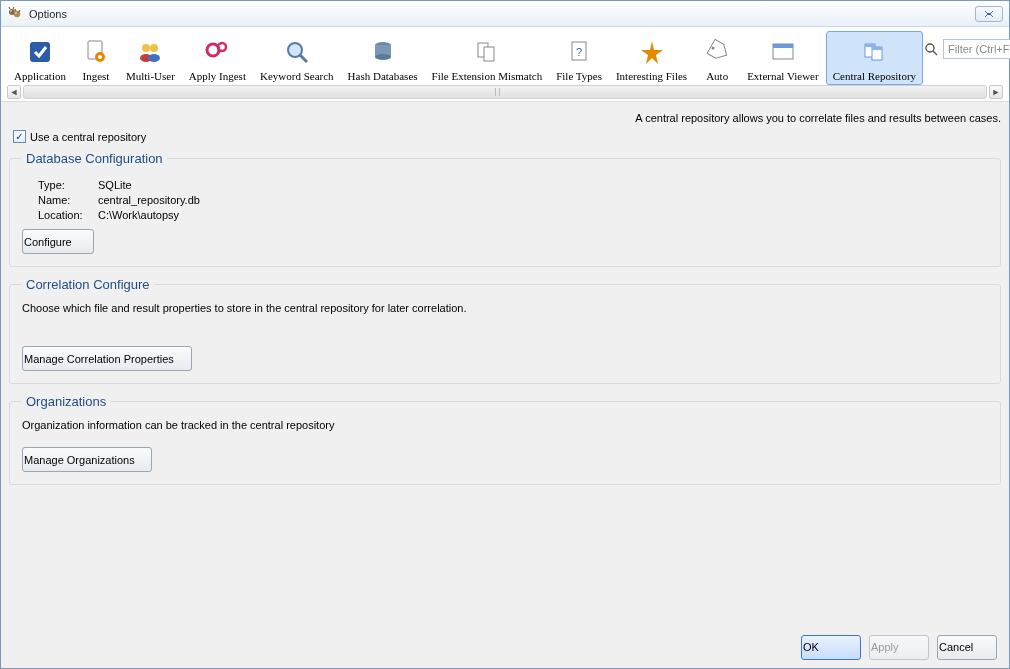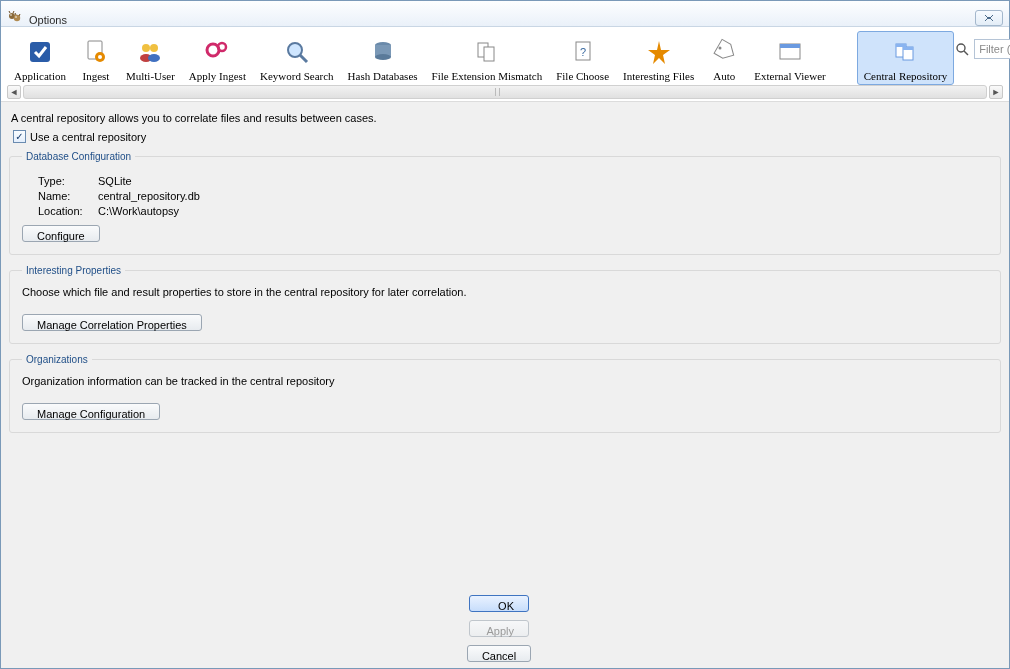--- a/index.html
+++ b/index.html
@@ -17,21 +17,21 @@
     border: 1px solid #7a99b8;
     background: #fff;
     display: flex;
     flex-direction: column;
   }
   .titlebar {
     height: 26px;
     background: linear-gradient(#fdfeff, #eaf1f9);
     border-bottom: 1px solid #c9d6e4;
     display: flex;
-    align-items: flex-end;
+    align-items: center;
     padding: 0 6px;
   }
   .titlebar-icon {
     width: 16px; height: 16px; margin-right: 6px;
     display:flex; align-items:center; justify-content:center;
   }
   .titlebar-title { flex: 1; color: #2a2a2a; }
   .titlebar-close {
     width: 28px; height: 16px;
     border: 1px solid #a3b7cc;
@@ -56,21 +56,20 @@
     flex-direction: column;
     align-items: center;
     padding: 4px 6px 2px 6px;
     border: 1px solid transparent;
     border-radius: 3px;
     cursor: default;
   }
   .tool-item.selected {
     background: #cfe3fb;
     border: 1px solid #7da9e0;
-    margin-left: 24px;
   }
   .tool-icon {
     width: 32px; height: 32px;
     display:flex; align-items:center; justify-content:center;
     margin-bottom: 2px;
   }
   .tool-label { white-space: nowrap; font-family: Liberation Serif, serif; }
   .toolbar-right {
     display:flex; align-items:center; gap:4px;
     padding-top: 8px;
@@ -119,75 +118,75 @@
 
   .content {
     flex:1;
     background:#f0f0f0;
     border-top:1px solid #dcdcdc;
     padding: 8px;
     overflow:auto;
   }
   .intro-text {
     margin: 2px 0 6px 2px;
+    text-align: right;
   }
   .checkbox-row {
     display:flex; align-items:center; gap:4px; margin: 0 0 8px 4px;
   }
   .checkbox {
     width:13px;height:13px;border:1px solid #6a8bb0;background:linear-gradient(#fafdff,#e3eefc);
     display:flex;align-items:center;justify-content:center;font-size:10px;line-height:1;
     color:#153a6a;
   }
   fieldset.groupbox {
     border:1px solid #d9d9d9;
     border-radius:3px;
     margin: 0 0 10px 0;
     padding: 10px 12px 12px 12px;
     background:#f0f0f0;
   }
   fieldset.groupbox > legend {
     padding: 0 4px;
     color:#1f4e87;
-    font-size:10px;
+    font-size:13px;
   }
   .kv-row { display:flex; margin: 3px 16px; }
   .kv-key { width:60px; }
   .kv-val { }
   .btn {
     display:inline-block;
     min-width: 72px;
-    height: 17px;
-    padding: 0 14px;
+    height: 25px;
+    padding: 0 1px;
     border:1px solid #9ba6b2;
     border-radius:3px;
     background: linear-gradient(#fafbfc,#e7ebef);
     font: inherit;
     cursor: default;
     line-height:20px;
-    text-align:right;
+    text-align:left;
   }
   .btn.primary {
     border-color:#3f74c1;
     background: linear-gradient(#e9f2ff,#c7ddfb);
   }
   .btn.disabled {
     color:#9a9a9a;
     border-color:#c0c6cc;
     background: linear-gradient(#f6f7f8,#eceef0);
   }
   .footer {
     height: 36px;
     background:#f0f0f0;
     display:flex;
     justify-content:flex-end;
     align-items:center;
     gap:8px;
     padding: 0 12px 6px 0;
-    flex-direction: column;
   }
 </style>
 </head>
 <body>
 
 <div class="window">
 
   <div class="titlebar">
     <span class="titlebar-icon">
       <svg width="16" height="16" viewBox="0 0 16 16">
@@ -275,21 +274,21 @@
           </span>
           <span class="tool-label">File Extension Mismatch</span>
         </div>
         <div class="tool-item">
           <span class="tool-icon">
             <svg width="28" height="28" viewBox="0 0 28 28">
               <rect x="7" y="4" width="14" height="18" fill="#fff" stroke="#888"></rect>
               <text x="14" y="18" text-anchor="middle" font-size="11" fill="#3a6aa0">?</text>
             </svg>
           </span>
-          <span class="tool-label">File Choose</span>
+          <span class="tool-label">File Types</span>
         </div>
         <div class="tool-item">
           <span class="tool-icon">
             <svg width="28" height="28" viewBox="0 0 28 28">
               <path d="M14 3 L16 12 L25 12 L18 17 L20 26 L14 20 L8 26 L10 17 L3 12 L12 12 Z" fill="#e58a00"></path>
             </svg>
           </span>
           <span class="tool-label">Interesting Files</span>
         </div>
         <div class="tool-item">
@@ -363,32 +362,32 @@
       <div class="kv-row">
         <span class="kv-key">Location:</span>
         <span class="kv-val">C:\Work\autopsy</span>
       </div>
       <div style="margin-top:8px;">
         <button class="btn">Configure</button>
       </div>
     </fieldset>
 
     <fieldset class="groupbox">
-      <legend>Interesting Properties</legend>
+      <legend>Correlation Configure</legend>
       <div>Choose which file and result properties to store in the central repository for later correlation.</div>
-      <div style="margin-top:16px;">
+      <div style="margin-top:32px;">
         <button class="btn" style="min-width:170px;">Manage Correlation Properties</button>
       </div>
     </fieldset>
 
     <fieldset class="groupbox">
       <legend>Organizations</legend>
       <div>Organization information can be tracked in the central repository</div>
       <div style="margin-top:16px;">
-        <button class="btn" style="min-width:130px;">Manage Configuration</button>
+        <button class="btn" style="min-width:130px;">Manage Organizations</button>
       </div>
     </fieldset>
 
   </div>
 
   <div class="footer">
     <button class="btn primary" style="min-width:60px;">OK</button>
     <button class="btn disabled" style="min-width:60px;">Apply</button>
     <button class="btn" style="min-width:60px;">Cancel</button>
   </div>

